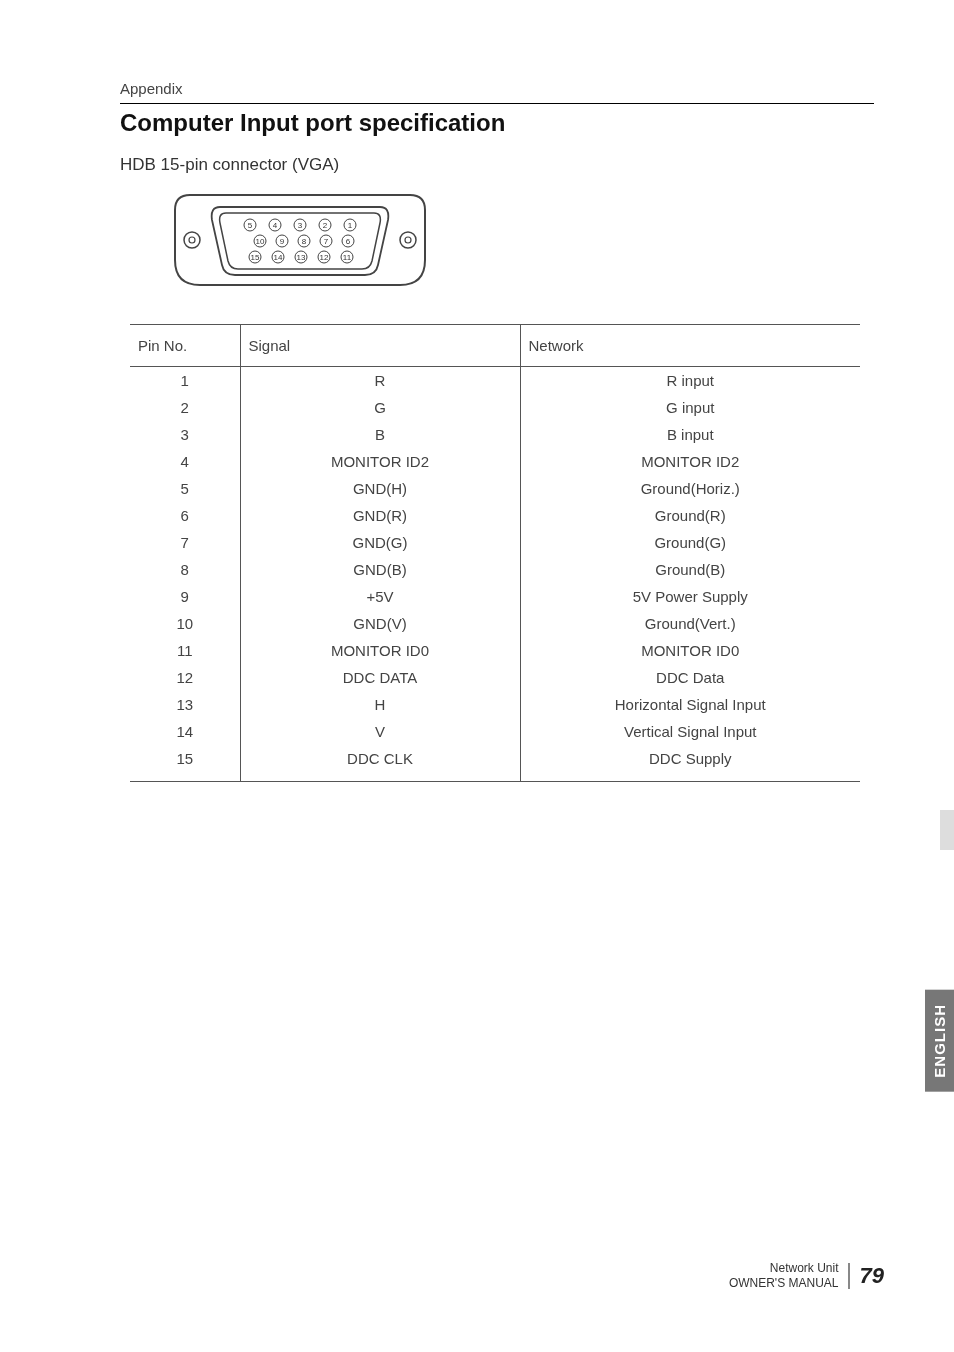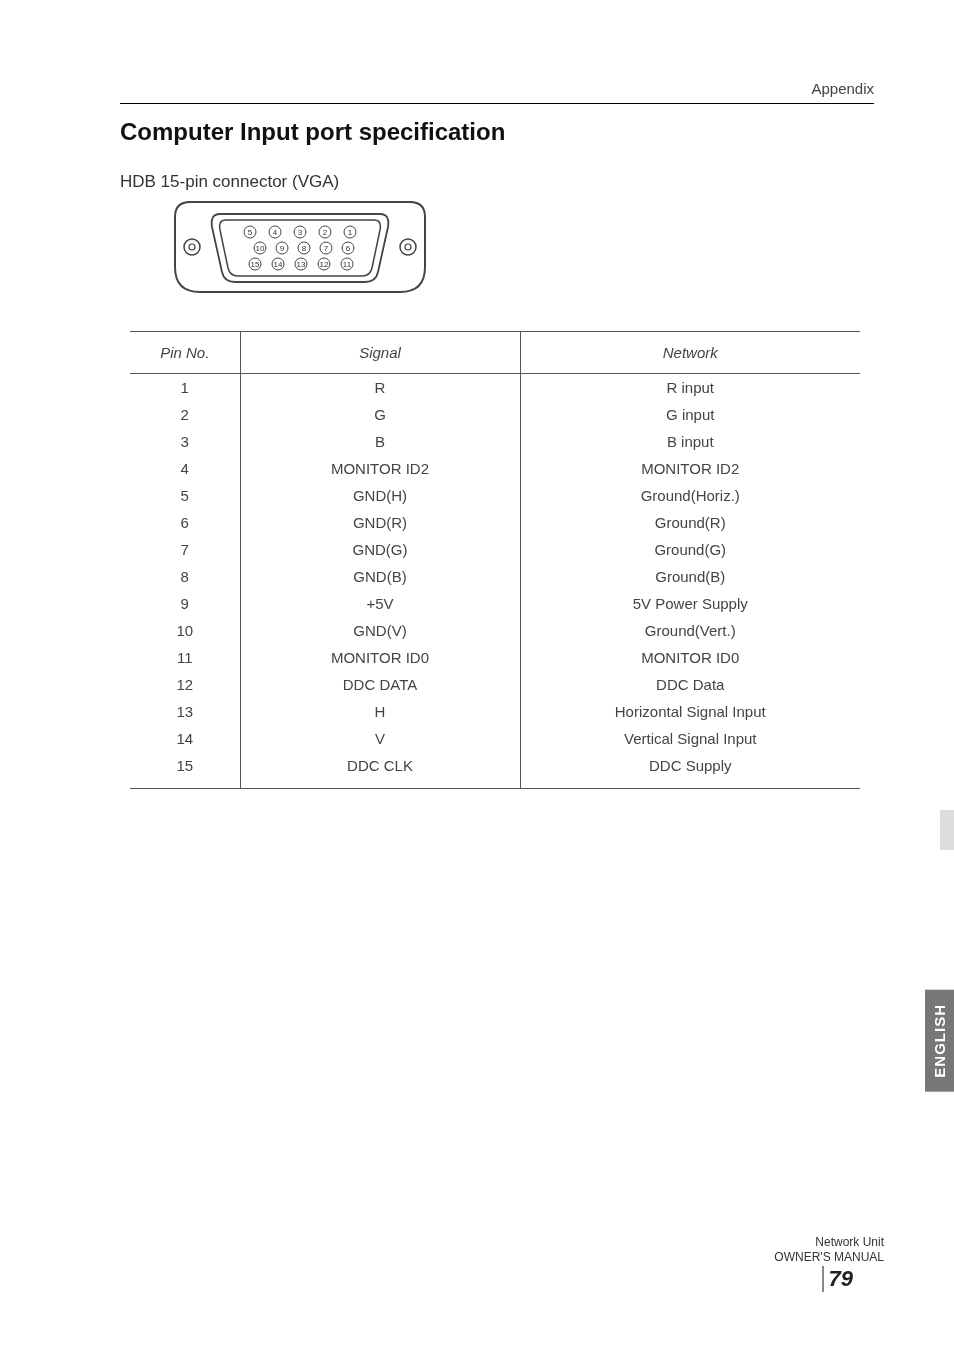--- a/index.html
+++ b/index.html
@@ -12,55 +12,54 @@
       width: 954px;
       height: 1352px;
       background: #fff;
       position: relative;
       color: #333;
     }
     .page {
       padding: 80px 80px 60px 120px;
     }
     .header-section {
-      text-align: right;
       font-size: 15px;
       color: #444;
       padding-bottom: 6px;
       border-bottom: 1.5px solid #000;
-      margin-bottom: 14px;
+      margin-bottom: 5px;
     }
     .title {
       font-weight: bold;
       font-size: 24px;
       color: #111;
-      margin-bottom: 26px;
+      margin-bottom: 18px;
     }
     .subtitle {
       font-size: 17px;
       color: #333;
+      margin-bottom: 10px;
     }
     .connector-svg {
       margin-left: 40px;
       margin-bottom: 25px;
     }
     table.pin-table {
       width: 730px;
       border-collapse: collapse;
       margin-left: 10px;
       font-size: 15px;
       color: #444;
     }
     table.pin-table th {
       font-weight: normal;
       padding: 12px 8px;
-      text-align: center;
+      text-align: left;
       border-top: 1px solid #555;
       border-bottom: 1px solid #555;
-      font-style: italic;
     }
     table.pin-table td {
       padding: 5px 8px;
       text-align: center;
       border: none;
     }
     table.pin-table th:nth-child(1),
     table.pin-table td:nth-child(1) {
       width: 110px;
       border-right: 1px solid #555;
@@ -107,31 +106,30 @@
     .footer .doc-title {
       font-size: 12px;
       text-align: right;
     }
     .footer .page-num {
       font-size: 22px;
       font-weight: bold;
       font-style: italic;
       color: #222;
       display: inline-block;
-      margin-left: 17px;
+      margin-left: 9px;
       vertical-align: middle;
       border-left: 2px solid #888;
-      padding-left: 4px;
+      padding-left: 10px;
     }
     .footer-block {
       display: flex;
       align-items: center;
       justify-content: flex-end;
       gap: 0;
-      flex-direction: column;
     }
     .footer-text {
       text-align: right;
       line-height: 1.3;
     }
     .gray-stub {
       position: absolute;
       right: 0;
       top: 810px;
       width: 14px;

